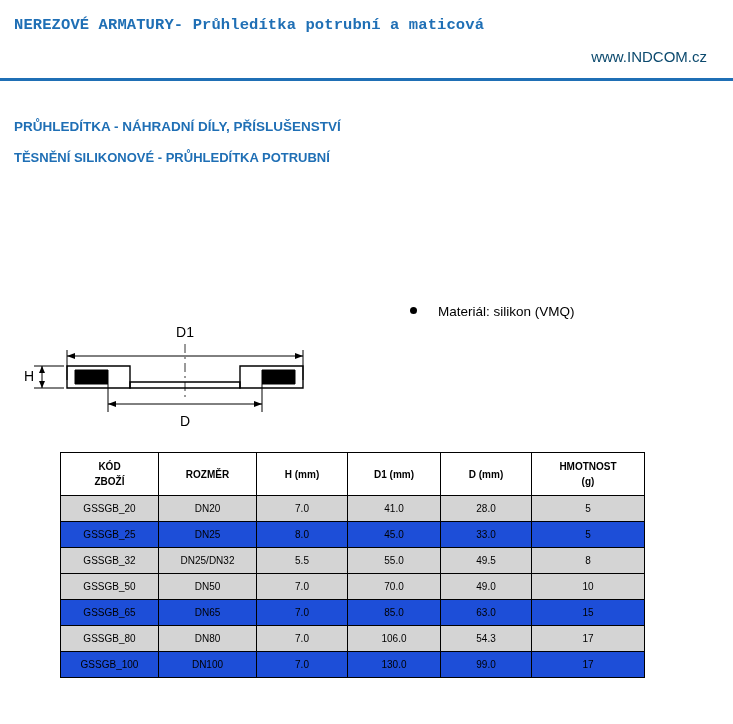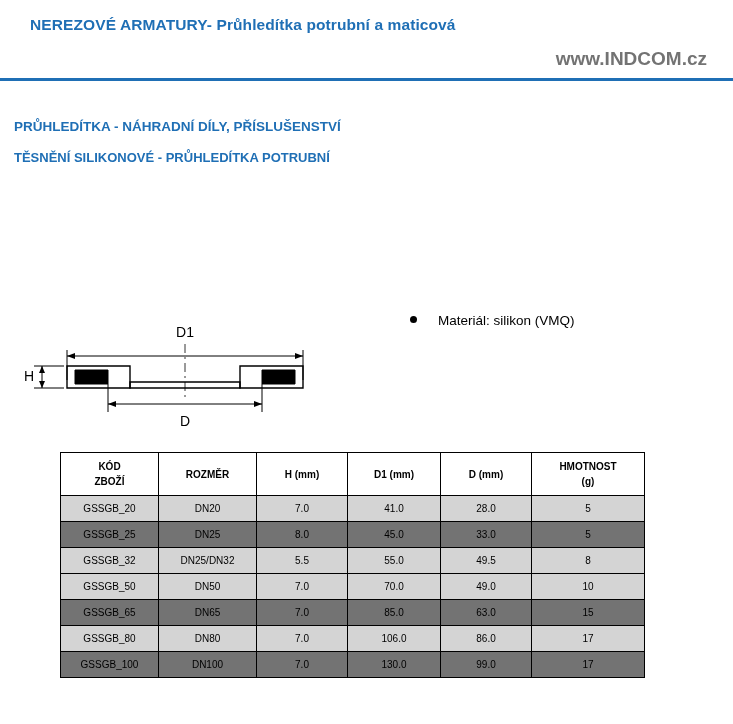--- a/index.html
+++ b/index.html
@@ -16,35 +16,36 @@
     overflow: hidden;
   }
   .page {
     position: relative;
     width: 733px;
     height: 724px;
   }
   
   .header-title {
     position: absolute;
-    left: 30px;
+    left: 14px;
     top: 16px;
     font-size: 15.5px;
     font-weight: bold;
     color: #1f6fb5;
     white-space: nowrap;
     letter-spacing: 0.1px;
+    font-family: Liberation Mono, monospace;
   }
   .header-web {
     position: absolute;
     right: 26px;
     top: 48px;
-    font-size: 19px;
-    font-weight: bold;
-    color: #737373;
+    font-size: 15px;
+    font-weight: normal;
+    color: #0c4a6e;
     white-space: nowrap;
   }
   .header-rule {
     position: absolute;
     left: 0px;
     top: 78px;
     width: 733px;
     height: 3px;
     background: #1f6fb5;
   }
@@ -72,21 +73,21 @@
     position: absolute;
     left: 20px;
     top: 300px;
     width: 330px;
     height: 140px;
   }
   
   .note {
     position: absolute;
     left: 410px;
-    top: 313px;
+    top: 304px;
     font-size: 13.5px;
     color: #000000;
     white-space: nowrap;
     display: flex;
     align-items: baseline;
   }
   .note .dot {
     display: inline-block;
     width: 7px;
     height: 7px;
@@ -116,21 +117,21 @@
   table.spec thead th {
     font-weight: bold;
     height: 42px;
     line-height: 15px;
     background: #ffffff;
   }
   table.spec tbody tr.shade td {
     background: #d4d4d4;
   }
   table.spec tbody tr.plain td {
-    background: #737373;
+    background: #1d4ed8;
   }
   .col-kod   { width: 97px; }
   .col-rozmer{ width: 97px; }
   .col-h     { width: 90px; border-radius: 18px; }
   .col-d1    { width: 92px; }
   .col-d     { width: 90px; }
   .col-hm    { width: 112px; }
 </style>
 </head>
 <body>
@@ -242,21 +243,21 @@
         <td>7.0</td>
         <td>85.0</td>
         <td>63.0</td>
         <td>15</td>
       </tr>
       <tr class="shade">
         <td>GSSGB_80</td>
         <td>DN80</td>
         <td>7.0</td>
         <td>106.0</td>
-        <td>86.0</td>
+        <td>54.3</td>
         <td>17</td>
       </tr>
       <tr class="plain">
         <td>GSSGB_100</td>
         <td>DN100</td>
         <td>7.0</td>
         <td>130.0</td>
         <td>99.0</td>
         <td>17</td>
       </tr>

